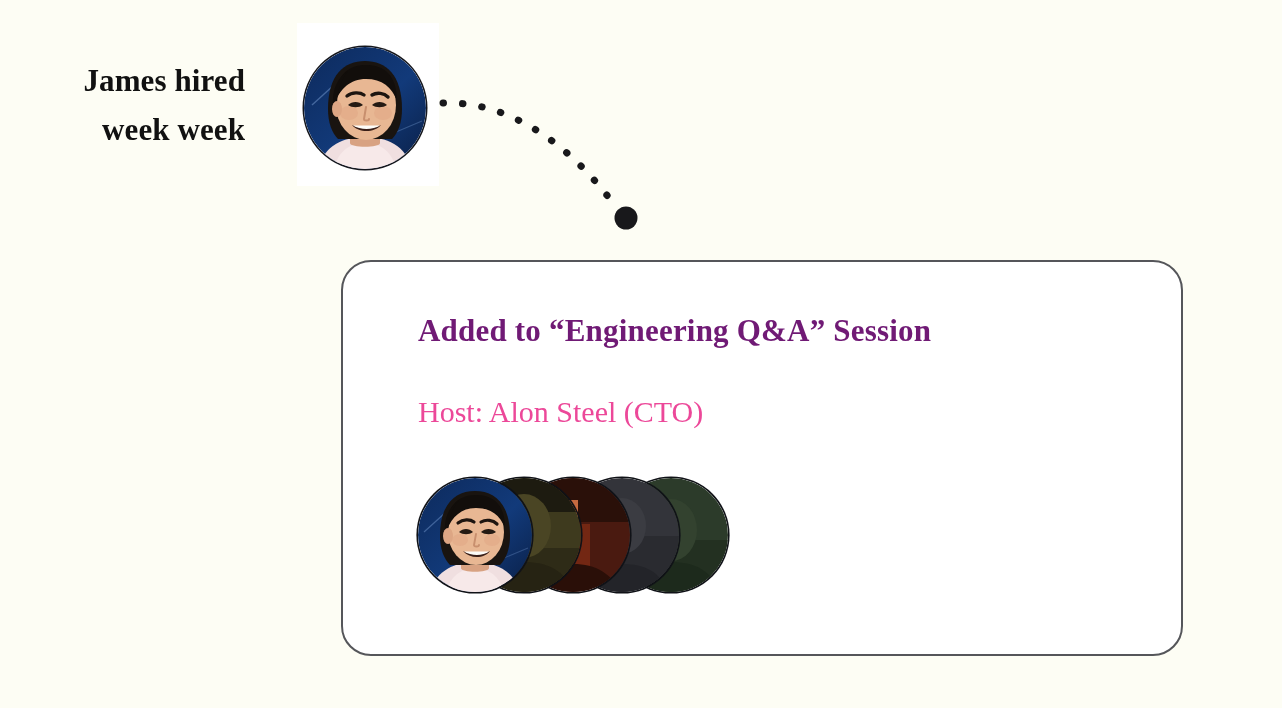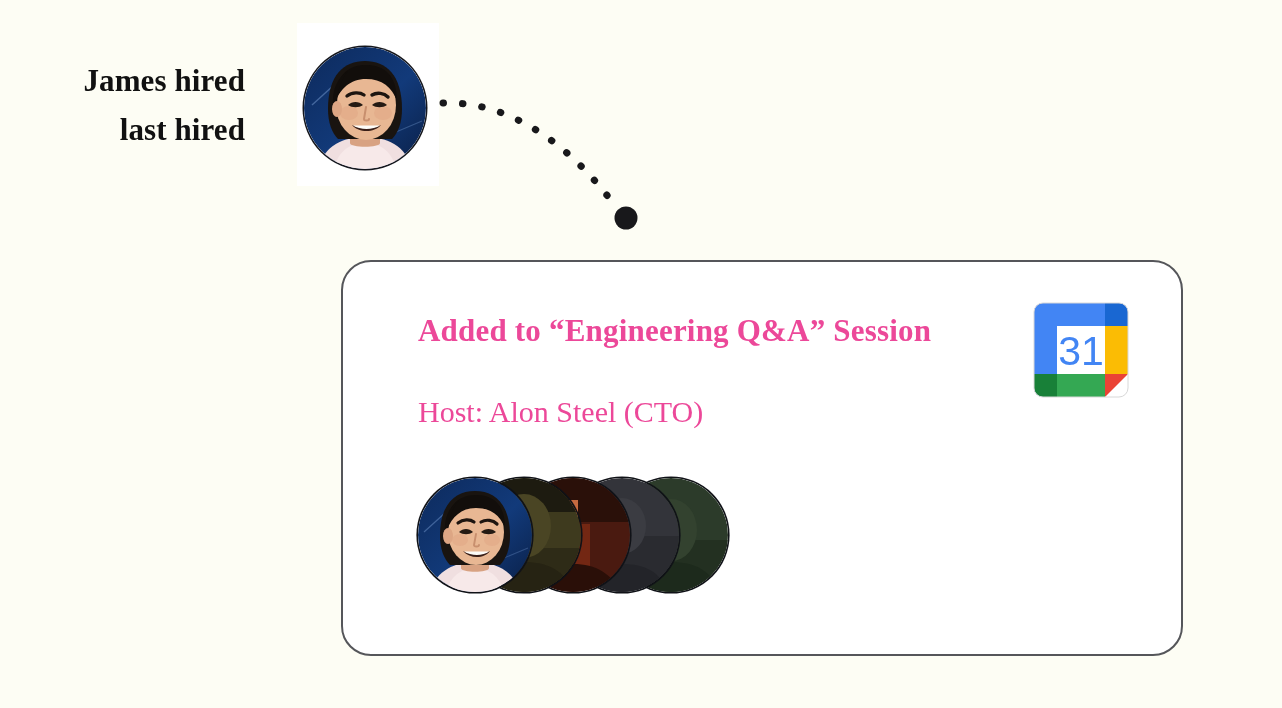--- a/index.html
+++ b/index.html
@@ -93,21 +93,21 @@
   }
 
   .notif-title {
     position: absolute;
     left: 75px;
     top: 50px;
     font-family: "Liberation Serif", serif;
     font-weight: bold;
     font-size: 31px;
     line-height: 1.2;
-    color: #ec4899;
+    color: #701a75;
     white-space: nowrap;
     letter-spacing: 0.2px;
   }
 
   .notif-subtitle {
     position: absolute;
     left: 75px;
     top: 132px;
     font-family: "Liberation Serif", serif;
     font-weight: normal;
@@ -145,21 +145,21 @@
   }
   .stack-item .fill { width: 100%; height: 100%; display: block; }
 </style>
 </head>
 <body>
 
 <div id="stage">
 
   <div class="caption">
     <span class="cap-line">James hired</span>
-    <span class="cap-line">last hired</span>
+    <span class="cap-line">week week</span>
   </div>
 
   <div class="hero-card">
     <div class="hero-avatar">
       <svg class="face-svg" viewBox="0 0 122 122">
         <defs>
           <clipPath id="heroClip">
               <circle cx="61" cy="61" r="61"></circle>
             </clipPath>
           <linearGradient id="heroBg" x1="0" y1="0" x2="1" y2="1">
@@ -209,49 +209,20 @@
     <path class="connector-path" d="M13 18 C 70 16, 130 48, 183 118"></path>
     <circle class="connector-dot" cx="196" cy="133" r="11.5"></circle>
   </svg>
 
   <div class="notif-card">
 
     <div class="notif-title">Added to “Engineering Q&amp;A” Session</div>
 
     <div class="notif-subtitle">Host: Alon Steel (CTO)</div>
 
-    <div class="gcal-icon">
-      <svg viewBox="0 0 100 100">
-        <defs>
-          <clipPath id="gcalRound">
-            <rect x="3" y="3" width="94" height="94" rx="9" ry="9"></rect>
-          </clipPath>
-        </defs>
-        <g clip-path="url(#gcalRound)">
-          <rect x="3" y="3" width="94" height="94" fill="#ffffff"></rect>
-
-          <rect x="3" y="3" width="94" height="23" fill="#4285f4"></rect>
-          <rect x="3" y="3" width="23" height="94" fill="#4285f4"></rect>
-
-          <rect x="74" y="3" width="23" height="23" fill="#1967d2"></rect>
-
-          <rect x="74" y="26" width="23" height="48" fill="#fbbc04"></rect>
-
-          <polygon points="74,74 97,74 74,97" fill="#ea4335"></polygon>
-
-          <rect x="26" y="74" width="48" height="23" fill="#34a853"></rect>
-
-          <rect x="3" y="74" width="23" height="23" fill="#188038"></rect>
-
-          <rect x="26" y="26" width="48" height="48" fill="#ffffff"></rect>
-          <text x="50" y="65" text-anchor="middle" font-family="Liberation Sans, sans-serif" font-size="41" font-weight="normal" fill="#4285f4">31</text>
-        </g>
-        <rect x="3" y="3" width="94" height="94" rx="9" ry="9" fill="none" stroke="#d8d8d8" stroke-width="1"></rect>
-      </svg>
-    </div>
 
     <div class="avatar-stack">
 
       <div class="stack-item" style="left:196px; z-index:1;">
         <svg class="fill" viewBox="0 0 114 114">
           <defs>
               <clipPath id="c5">
                 <circle cx="57" cy="57" r="57"></circle>
               </clipPath>
             </defs>

